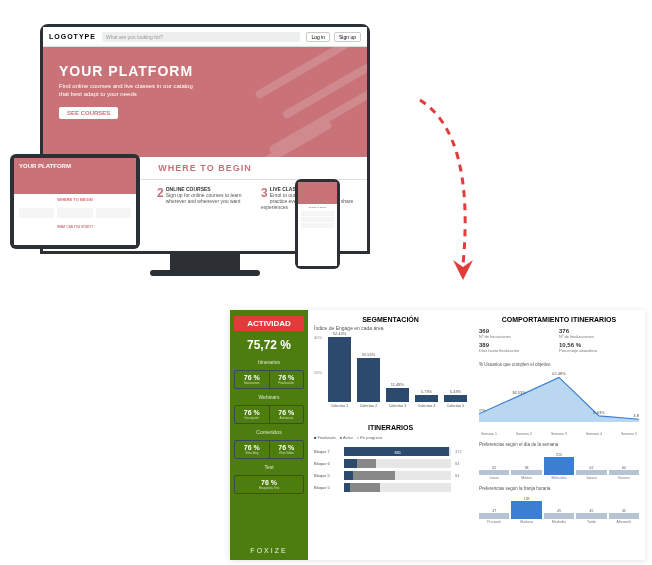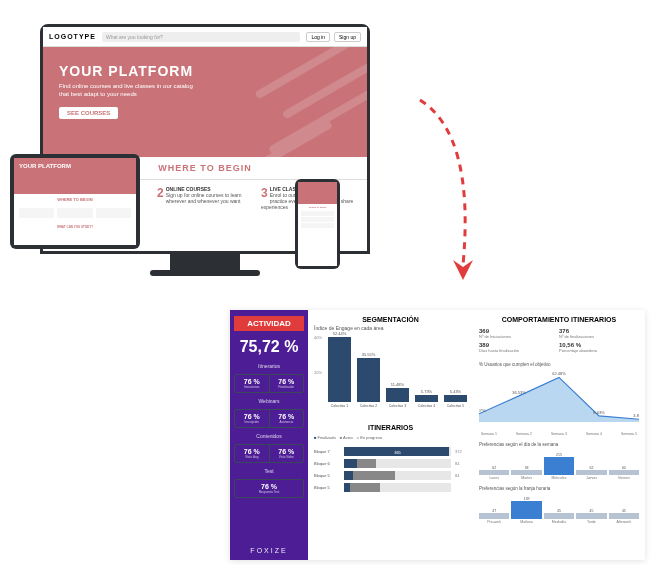--- a/index.html
+++ b/index.html
@@ -51,23 +51,23 @@
   .phone .begin3 { text-align: center; font-size: 2px; color: #c97378; padding: 2px 0; font-weight: bold; }
   .phone .steps3 div { height: 5px; background: #f5f5f5; margin: 1px 3px; }
 
   
   .arrow { position: absolute; left: 415px; top: 95px; width: 70px; height: 200px; pointer-events: none; }
 
   
   .dashboard { position: absolute; left: 230px; top: 310px; width: 415px; height: 250px; box-shadow: 0 1px 6px rgba(0,0,0,0.12); background: #fff; display: flex; font-size: 6px; }
 
   
-  .side { width: 78px; background: #4c1d95; color: #fff; padding: 6px 4px; display: flex; flex-direction: column; gap: 3px; justify-content: center; }
+  .side { width: 78px; background: #4d7c0f; color: #fff; padding: 6px 4px; display: flex; flex-direction: column; gap: 3px; justify-content: center; }
   .side .act { background: #e13c3c; color: #fff; text-align: center; padding: 3px 0; font-size: 8px; font-weight: bold; }
-  .side .big { text-align: center; font-size: 16px; font-weight: bold; padding: 4px 0 2px; }
+  .side .big { text-align: center; font-size: 12px; font-weight: bold; padding: 4px 0 2px; }
   .side .sec { text-align: center; font-size: 5px; opacity: .8; padding: 2px 0; }
   .side .pair { display: flex; border: 1px solid #3b4656; border-radius: 2px; }
   .side .pair > div { flex: 1; text-align: center; padding: 3px 0; }
   .side .pair > div + div { border-left: 1px solid #3b4656; }
   .side .pair .v { font-size: 7px; font-weight: bold; }
   .side .pair .l { font-size: 3px; opacity: .7; }
   .side .brand { margin-top: auto; text-align: center; font-size: 7px; letter-spacing: 2px; padding-top: 6px; opacity: .9; }
 
   
   .mid { width: 165px; padding: 4px 6px; display: flex; flex-direction: column; }

